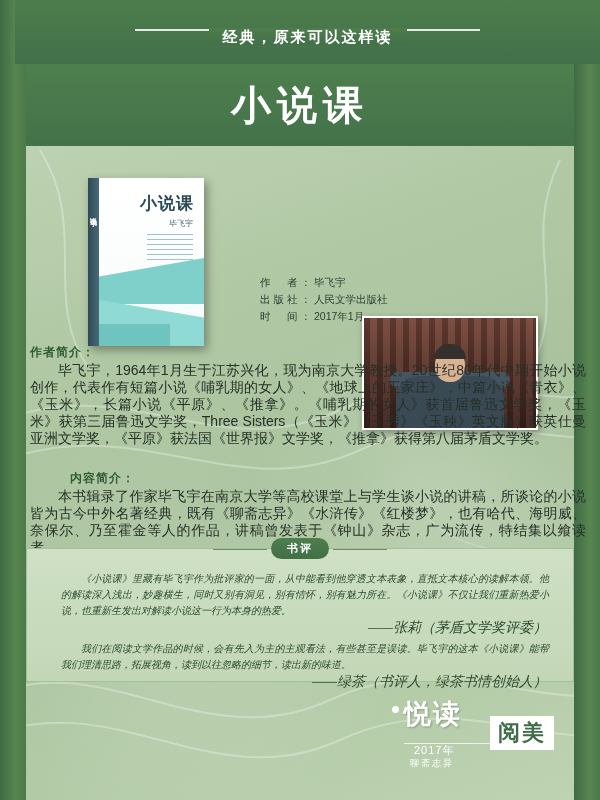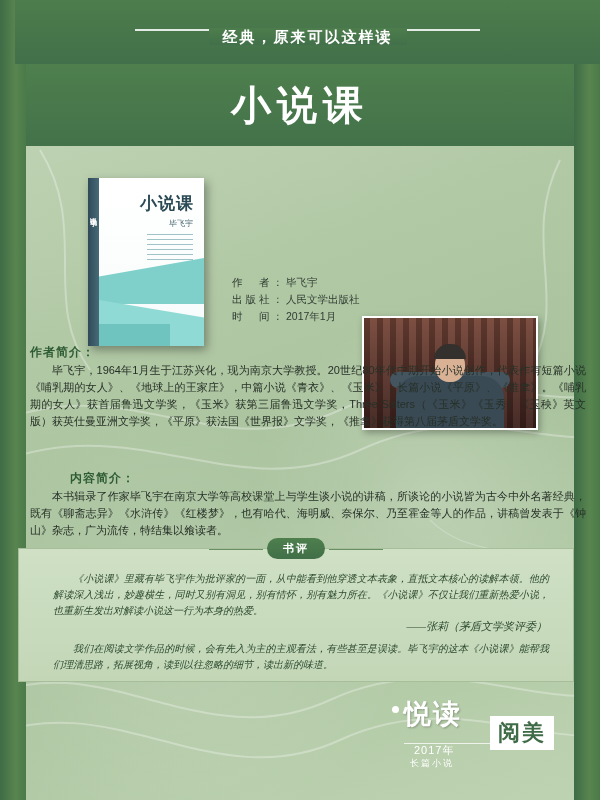--- a/index.html
+++ b/index.html
@@ -110,21 +110,21 @@
   .book .teal3 {
     position:absolute; left:11px; right:34px; bottom:0; height:22px;
     background:#6fc4c0;
   }
 
   
   .meta {
     position:absolute; left:232px; top:274px;
     font-size:10.5px; color:#2f3d32; line-height:17px;
   }
-  .meta .row { white-space:nowrap; }
+  .meta .row { white-space:nowrap;margin-left:28px; }
   .meta .lab { letter-spacing:3px; }
 
   
   .photo {
     position:absolute; right:62px; top:316px;
     width:172px; height:110px;
     background:linear-gradient(180deg,#6a3f33 0%,#4d2a24 40%,#3a211d 100%);
     border:2px solid #ffffff;
     box-shadow:2px 3px 7px rgba(0,0,0,0.3);
     overflow:hidden;
@@ -161,31 +161,31 @@
   .sec-h {
     position:absolute; left:30px;
     color:#2e5c34; font-size:12px; font-weight:bold;
     letter-spacing:1px;
   }
   .sec-h.author { top:344px; }
   .sec-h.content { top:470px;padding-left:40px; }
 
   .body-text {
     position:absolute; left:30px; right:14px;
-    font-size:11px; line-height:17px;
+    font-size:14px; line-height:17px;
     color:#263027;
     text-align:justify;
     text-indent:2em;
   }
   .body-text.author { top:362px; }
   .body-text.content { top:488px; }
 
   
   .review {
-    position:absolute; left:18px; right:26px; top:548px; height:132px;
+    position:absolute; left:26px; right:26px; top:548px; height:132px;
     background:linear-gradient(180deg,#cfe0c4 0%,#c3d7b7 100%);
     border:1px solid #a6bf9a;
   }
   .review-label {
     position:absolute; left:50%; top:-11px; transform:translateX(-50%);
     background:linear-gradient(180deg,#4e7f4d,#416f48);
     color:#fff; font-size:11px; font-weight:bold;
     padding:3px 16px; border-radius:11px;
     letter-spacing:2px;
   }
@@ -202,21 +202,21 @@
     font-size:10px; line-height:16px; color:#2d4a2f;
     text-align:justify; text-indent:2em;
     font-style:italic;
     margin-left:10px;
   }
   .quote.q1 { top:22px; }
   .quote.q2 { top:92px; }
   .sign {
     position:absolute; right:26px;
     font-family:"Liberation Serif", serif;
-    font-size:11px; color:#2d4a2f; font-style:italic;
+    font-size:14px; color:#2d4a2f; font-style:italic;
   }
   .sign.s1 { top:70px; }
   .sign.s2 { top:124px; }
 
   
   .logo {
     position:absolute; right:46px; bottom:34px;
     width:150px; height:70px;
   }
   .logo .yue {
@@ -321,24 +321,25 @@
   <div class="body-text author">毕飞宇，1964年1月生于江苏兴化，现为南京大学教授。20世纪80年代中期开始小说创作，代表作有短篇小说《哺乳期的女人》、《地球上的王家庄》，中篇小说《青衣》、《玉米》，长篇小说《平原》、《推拿》。《哺乳期的女人》获首届鲁迅文学奖，《玉米》获第三届鲁迅文学奖，Three Sisters（《玉米》《玉秀》《玉秧》英文版）获英仕曼亚洲文学奖，《平原》获法国《世界报》文学奖，《推拿》获得第八届茅盾文学奖。</div>
 
   <div class="sec-h content">内容简介：</div>
   <div class="body-text content">本书辑录了作家毕飞宇在南京大学等高校课堂上与学生谈小说的讲稿，所谈论的小说皆为古今中外名著经典，既有《聊斋志异》《水浒传》《红楼梦》，也有哈代、海明威、奈保尔、乃至霍金等人的作品，讲稿曾发表于《钟山》杂志，广为流传，特结集以飨读者。</div>
 
   <div class="review">
     <div class="review-label">书评</div>
     <div class="quote q1">《小说课》里藏有毕飞宇作为批评家的一面，从中能看到他穿透文本表象，直抵文本核心的读解本领。他的解读深入浅出，妙趣横生，同时又别有洞见，别有情怀，别有魅力所在。《小说课》不仅让我们重新热爱小说，也重新生发出对解读小说这一行为本身的热爱。</div>
     <div class="sign s1">——张莉（茅盾文学奖评委）</div>
     <div class="quote q2">我们在阅读文学作品的时候，会有先入为主的主观看法，有些甚至是误读。毕飞宇的这本《小说课》能帮我们理清思路，拓展视角，读到以往忽略的细节，读出新的味道。</div>
+    <div class="sign s2">——绿茶（书评人，绿茶书情创始人）</div>
   </div>
 
   <div class="logo">
     <div class="dot"></div>
     <div class="yue">悦读</div>
     <div class="box">阅美</div>
     <div class="bar"></div>
     <div class="year">2017年</div>
-    <div class="sub">长篇小说</div>
+    <div class="sub">聊斋志异</div>
   </div>
 
 </div>
 
 </body></html>

